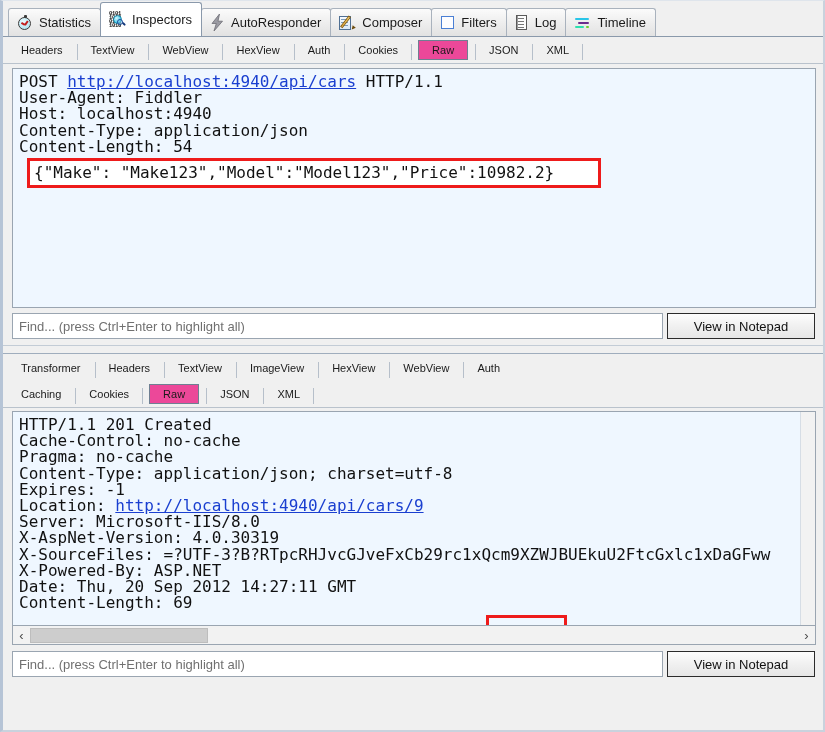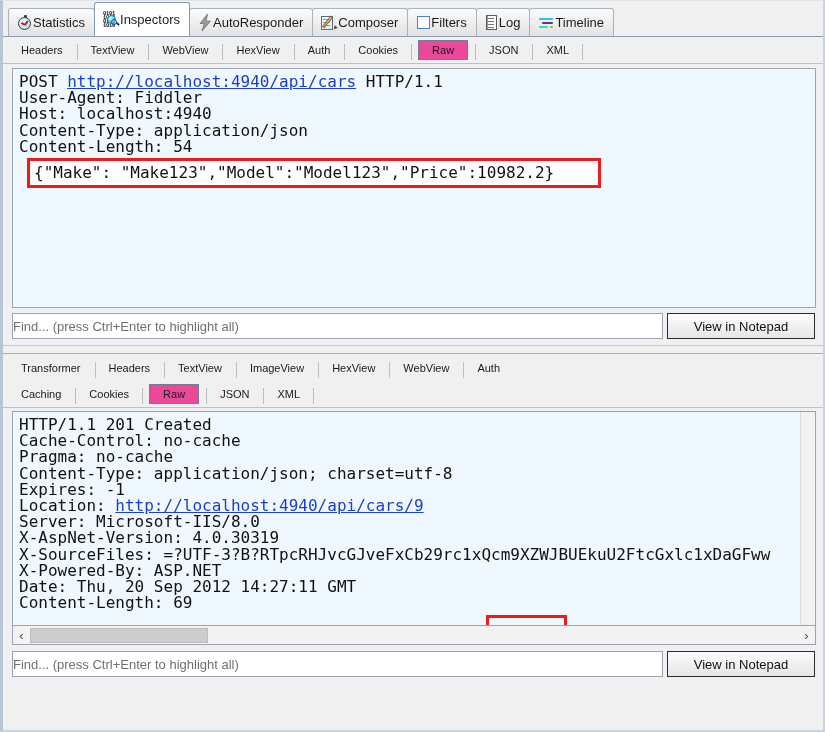--- a/index.html
+++ b/index.html
@@ -34,20 +34,21 @@
     background: #f0f0f0;
     border-bottom: 1px solid #8a99ab;
     display: flex;
     align-items: flex-end;
     padding-left: 5px;
     box-sizing: border-box;
   }
   .mtab {
     display: flex;
     align-items: center;
+    gap: 6px;
     height: 28px;
     padding: 0 9px 0 8px;
     background: linear-gradient(to bottom, #fbfbfb 0%, #ededed 55%, #e2e2e2 100%);
     border: 1px solid #a9b2bd;
     border-bottom: none;
     border-radius: 3px 3px 0 0;
     margin-right: -1px;
     font-size: 13px;
     color: #1a1a1a;
     white-space: nowrap;
@@ -256,20 +257,21 @@
     box-sizing: border-box;
   }
   .findinput {
     flex: 1;
     height: 26px;
     background: #ffffff;
     border: 1px solid #9aa5b1;
     box-sizing: border-box;
     display: flex;
     align-items: center;
+    padding-left: 6px;
     color: #707070;
     font-size: 13px;
     font-family: "Liberation Sans", sans-serif;
   }
   .notepadbtn {
     height: 26px;
     min-width: 148px;
     margin-left: 4px;
     background: linear-gradient(to bottom, #fdfdfd 0%, #f1f1f1 48%, #e6e6e6 100%);
     border: 1px solid #2b2b2b;

